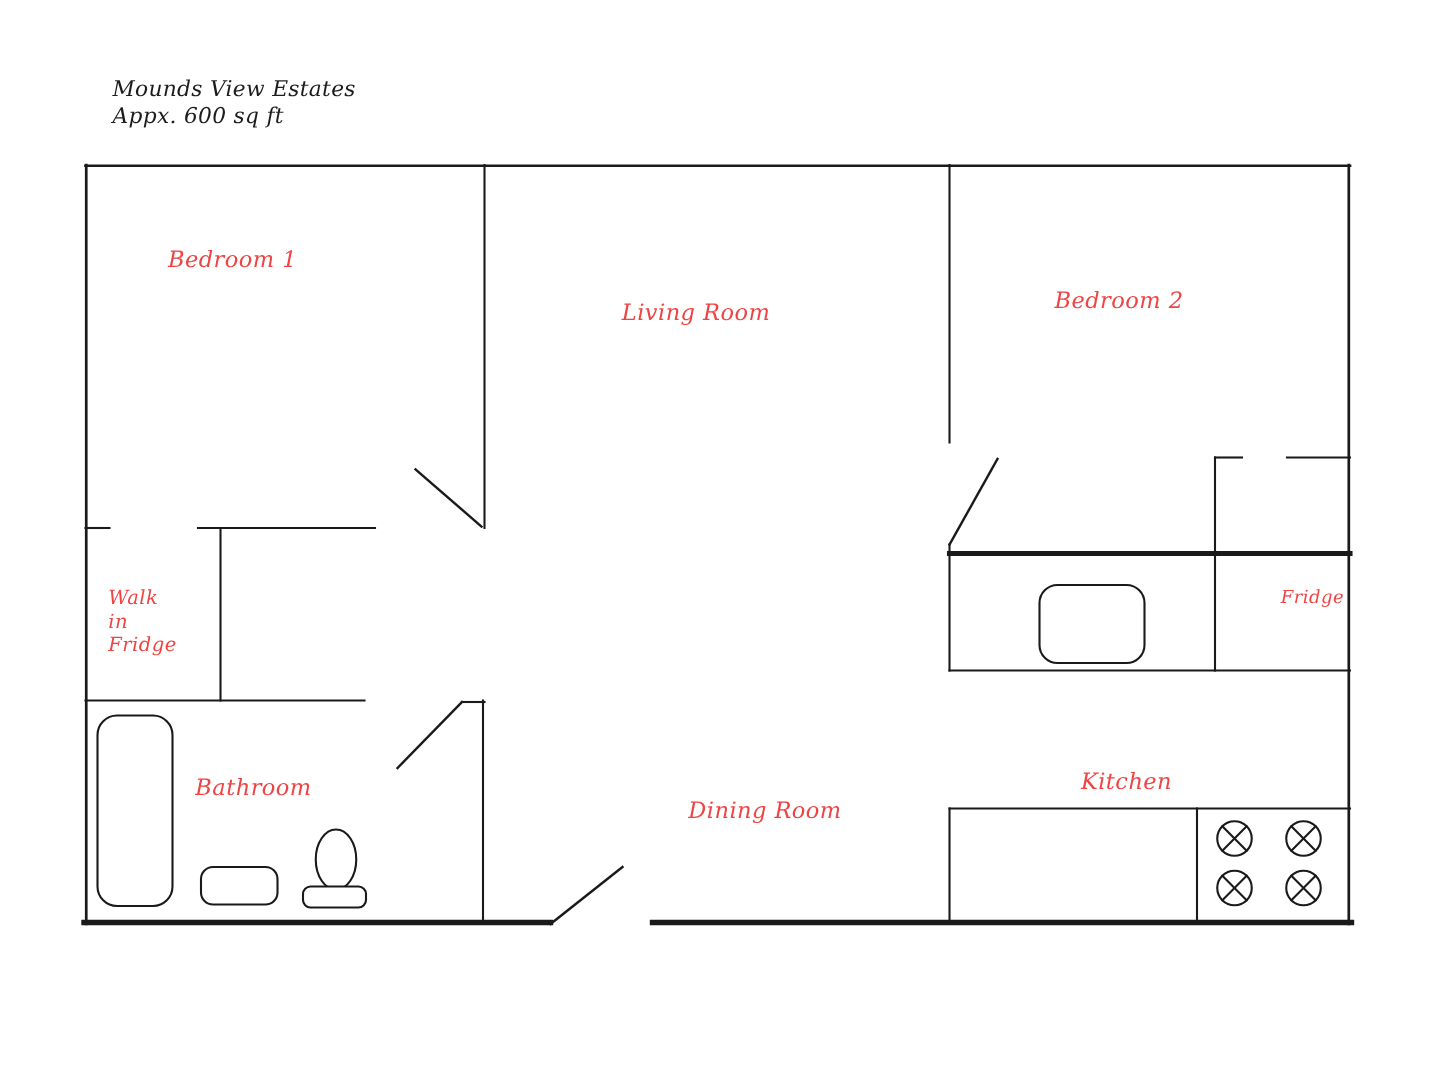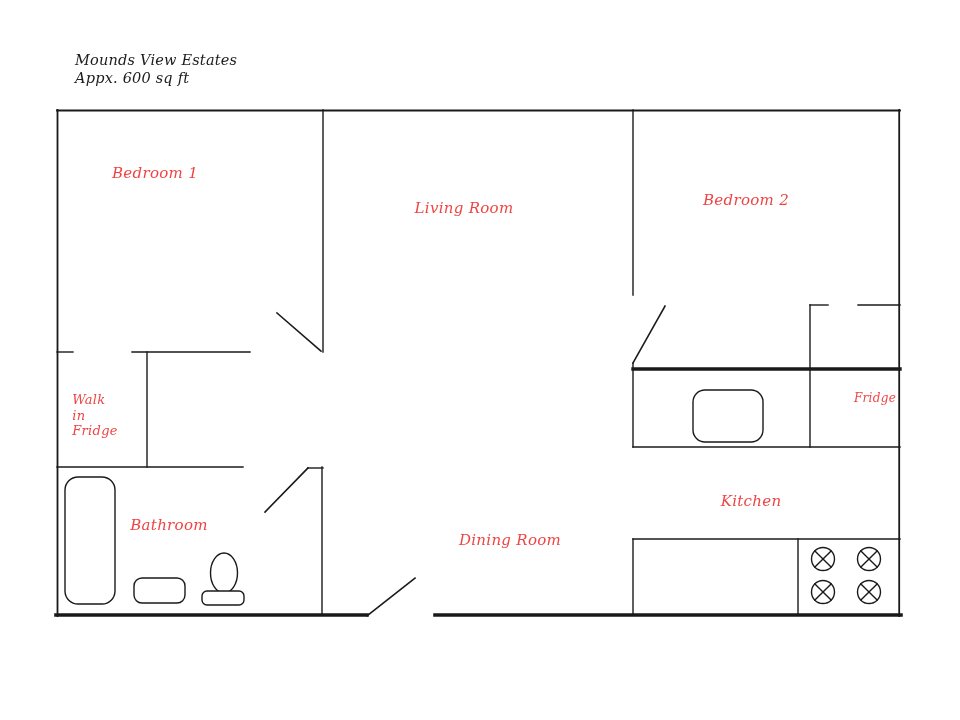--- a/index.html
+++ b/index.html
@@ -116,17 +116,17 @@
   <div class="room-label" style="left:155px; top:173px;">Bedroom 1</div>
   <div class="room-label" style="left:464px; top:208px;font-style:italic;">Living Room</div>
   <div class="room-label" style="left:746px; top:200px;">Bedroom 2</div>
   <div class="room-label closet" style="left:95px; top:415px;">
     <div>Walk</div>
     <div>in</div>
     <div>Fridge</div>
   </div>
   <div class="room-label" style="left:169px; top:525px;">Bathroom</div>
   <div class="room-label" style="left:510px; top:540px;font-style:italic;">Dining Room</div>
-  <div class="room-label" style="left:751px; top:501px;">Kitchen</div>
+  <div class="room-label" style="left:751px; top:521px;">Kitchen</div>
   <div class="room-label fridge" style="left:855px; top:398px;margin-left:20px;">Fridge</div>
 
 
 </div>
 
 </body></html>

